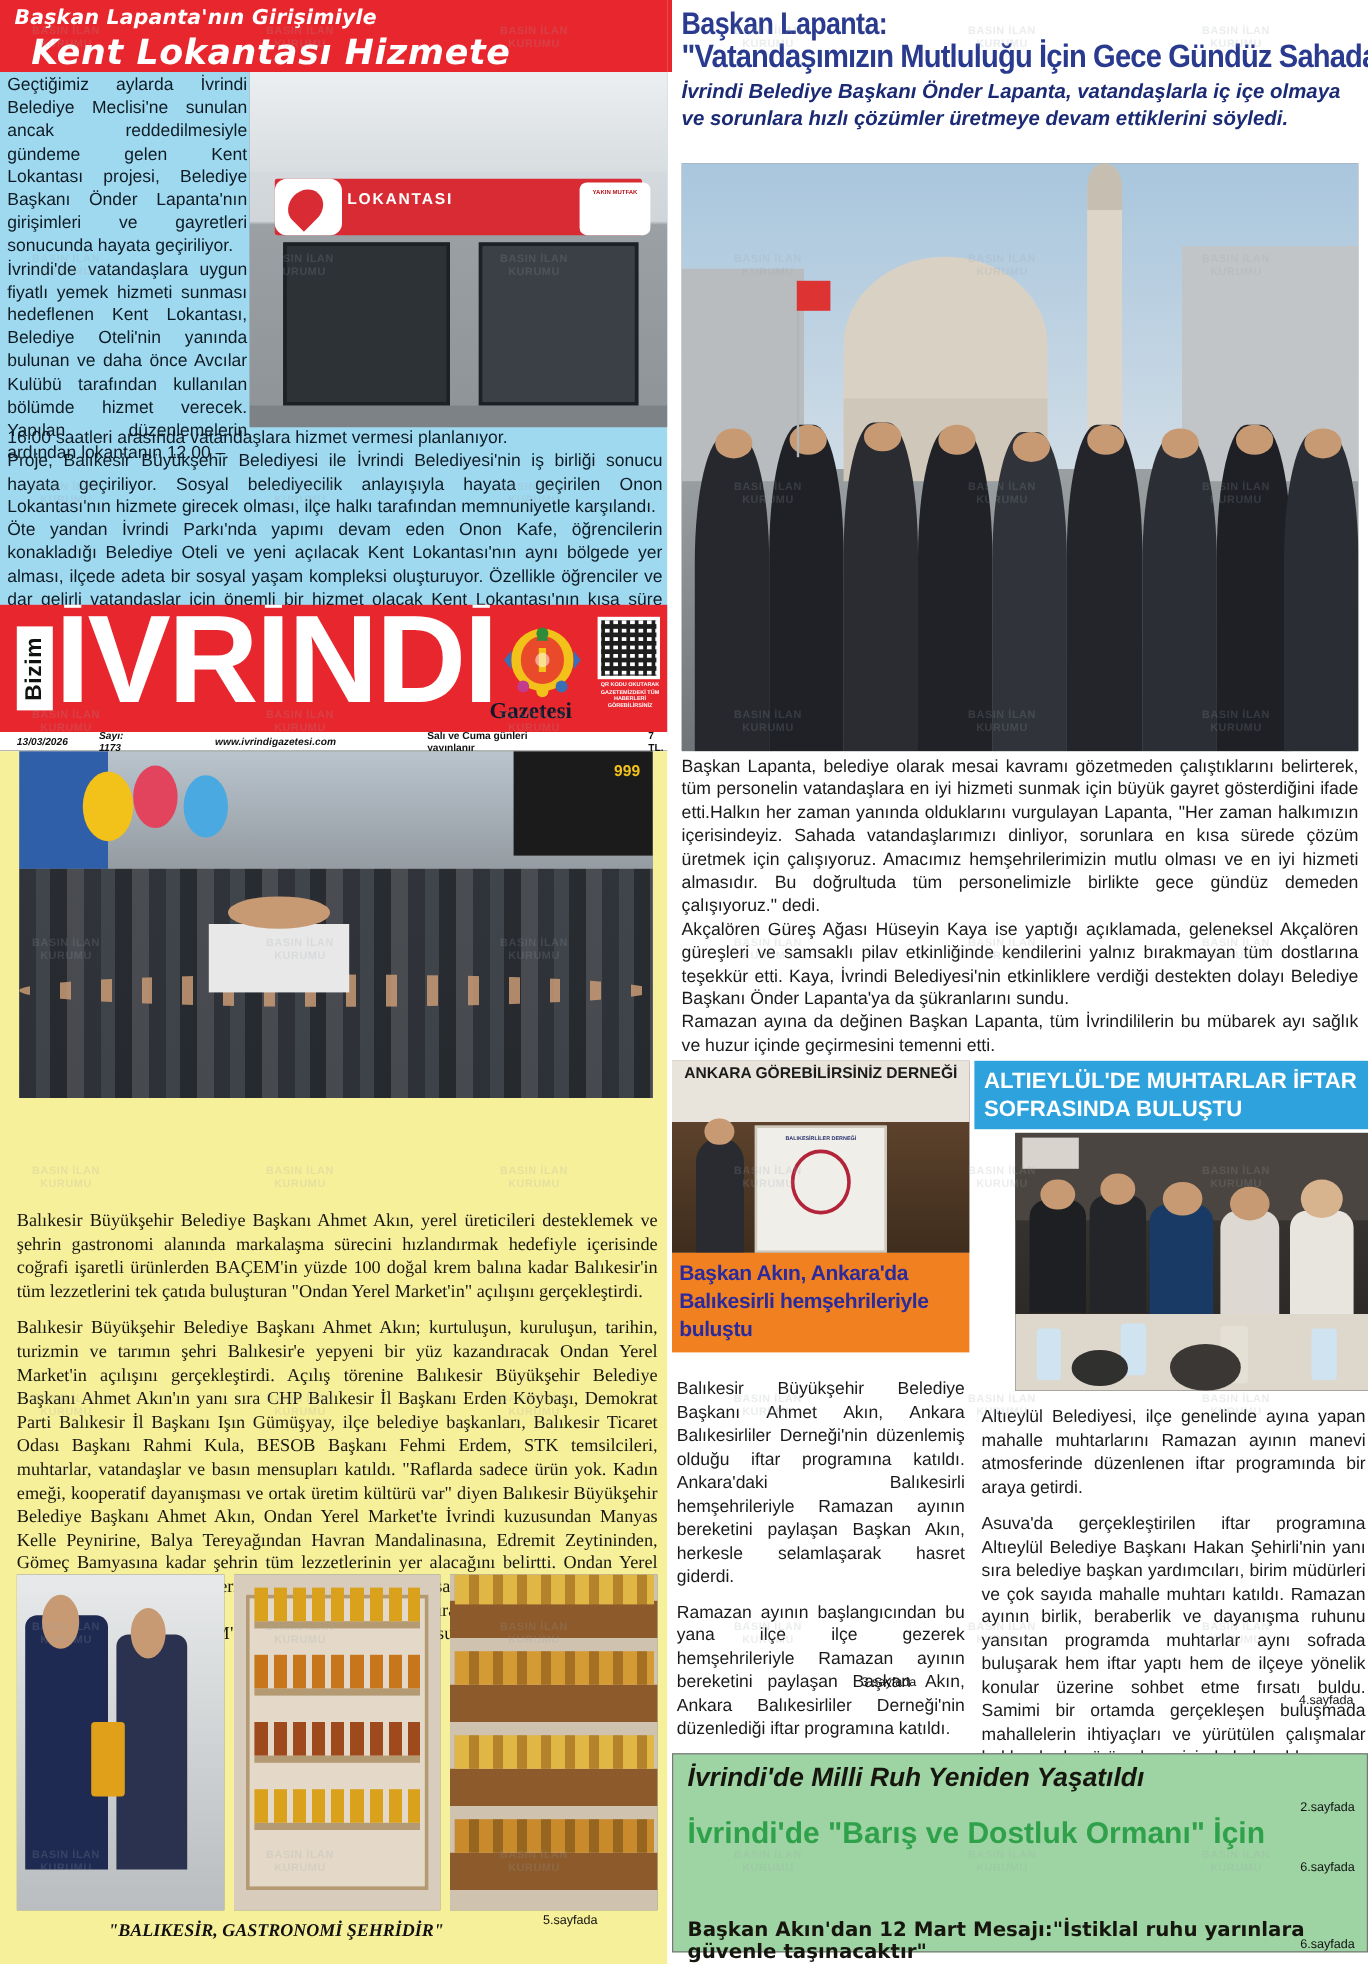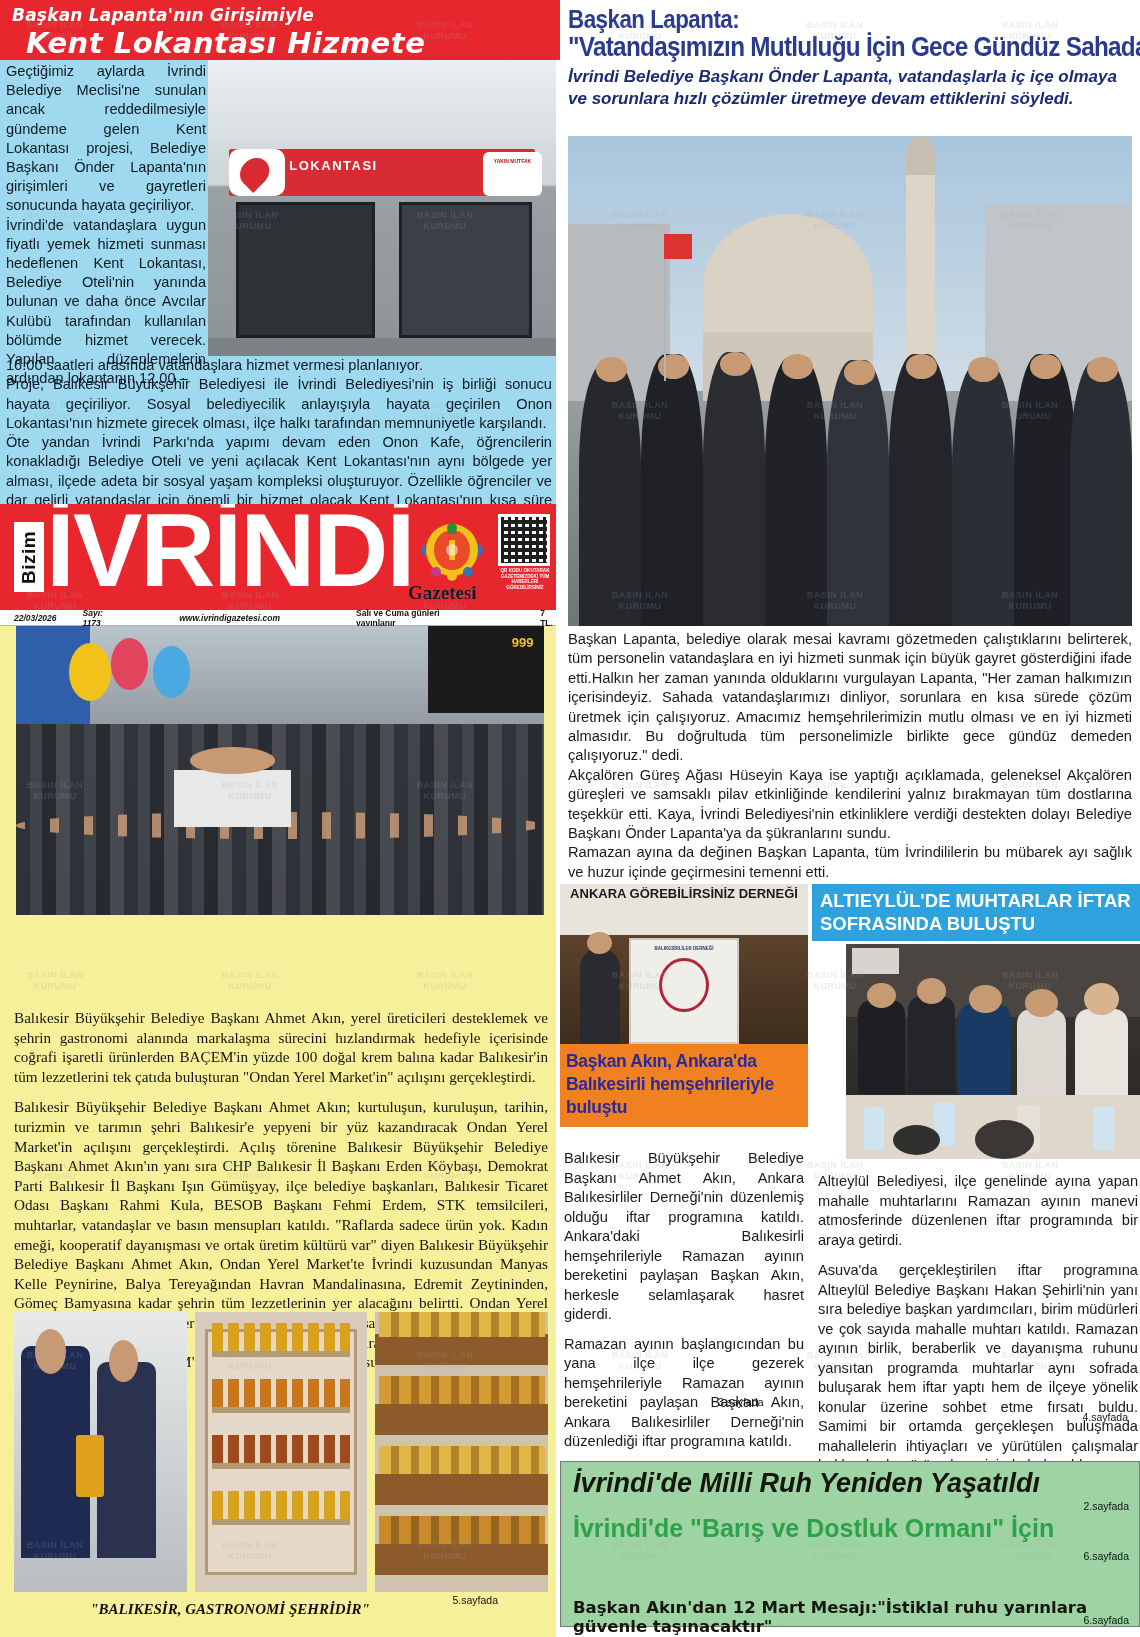--- a/index.html
+++ b/index.html
@@ -157,21 +157,21 @@
           padding:5px 6px 6px 8px; font-family:"Liberation Sans",sans-serif; }
   .rb-photo { position:absolute; left:38px; top:60px; width:294px; height:215px; }
   .rb-body { position:absolute; left:10px; top:288px; width:320px;
              font-size:14.6px; line-height:19.5px; color:#1a1a1a; text-align:justify; }
   .rb-body p { margin:0 0 11px 0; }
 
   
   .promo { position:absolute; left:560px; top:1461px; width:580px; height:166px;
            background:#9ed4a3; border:1px solid #777; }
   .promo-1 { position:absolute; left:12px; top:6px; color:#16160f; font-weight:bold;
-             font-style:italic; font-size:27px; font-family:"Liberation Sans",sans-serif; }
+             font-style:italic; font-size:22px; font-family:"Liberation Sans",sans-serif; }
   .promo-2 { position:absolute; left:12px; top:52px; color:#2fa14a; font-weight:bold;
              font-size:25px; font-family:"Liberation Sans",sans-serif; }
   .promo-3 { position:absolute; left:12px; top:92px; color:#2fa14a; font-weight:bold;
              font-size:25px; font-family:"Liberation Sans",sans-serif; }
   .promo-4 { position:absolute; left:12px; top:136px; color:#16160f; font-weight:bold;
              font-size:16.5px; font-family:"DejaVu Sans",sans-serif; }
   .p-ref { position:absolute; font-size:10.5px; color:#111; font-weight:normal;
            font-family:"Liberation Sans",sans-serif; }
 
   
@@ -241,21 +241,21 @@
     </svg>
     <div class="mh-gaz">Gazetesi</div>
 
     <div class="mh-qr">
         <div class="qr-grid"></div>
       </div>
     <div class="mh-qrtext">QR KODU OKUTARAK GAZETEMİZDEKİ TÜM HABERLERİ GÖREBİLİRSİNİZ</div>
   </div>
 
   <div class="mh-info">
-    <span class="i1">22/03/2026</span>
+    <span class="i1">13/03/2026</span>
     <span class="i2">Sayı: 1173</span>
     <span class="i3">www.ivrindigazetesi.com</span>
     <span class="i4">Salı ve Cuma günleri yayınlanır</span>
     <span class="i5">7 TL.</span>
   </div>
 
   <div class="tr">
     <div class="tr-k">Başkan Lapanta:</div>
     <div class="tr-t">"Vatandaşımızın Mutluluğu İçin Gece Gündüz Sahadayız"</div>
     <div class="tr-sub">İvrindi Belediye Başkanı Önder Lapanta, vatandaşlarla iç içe olmaya ve sorunlara hızlı çözümler üretmeye devam ettiklerini söyledi.</div>

